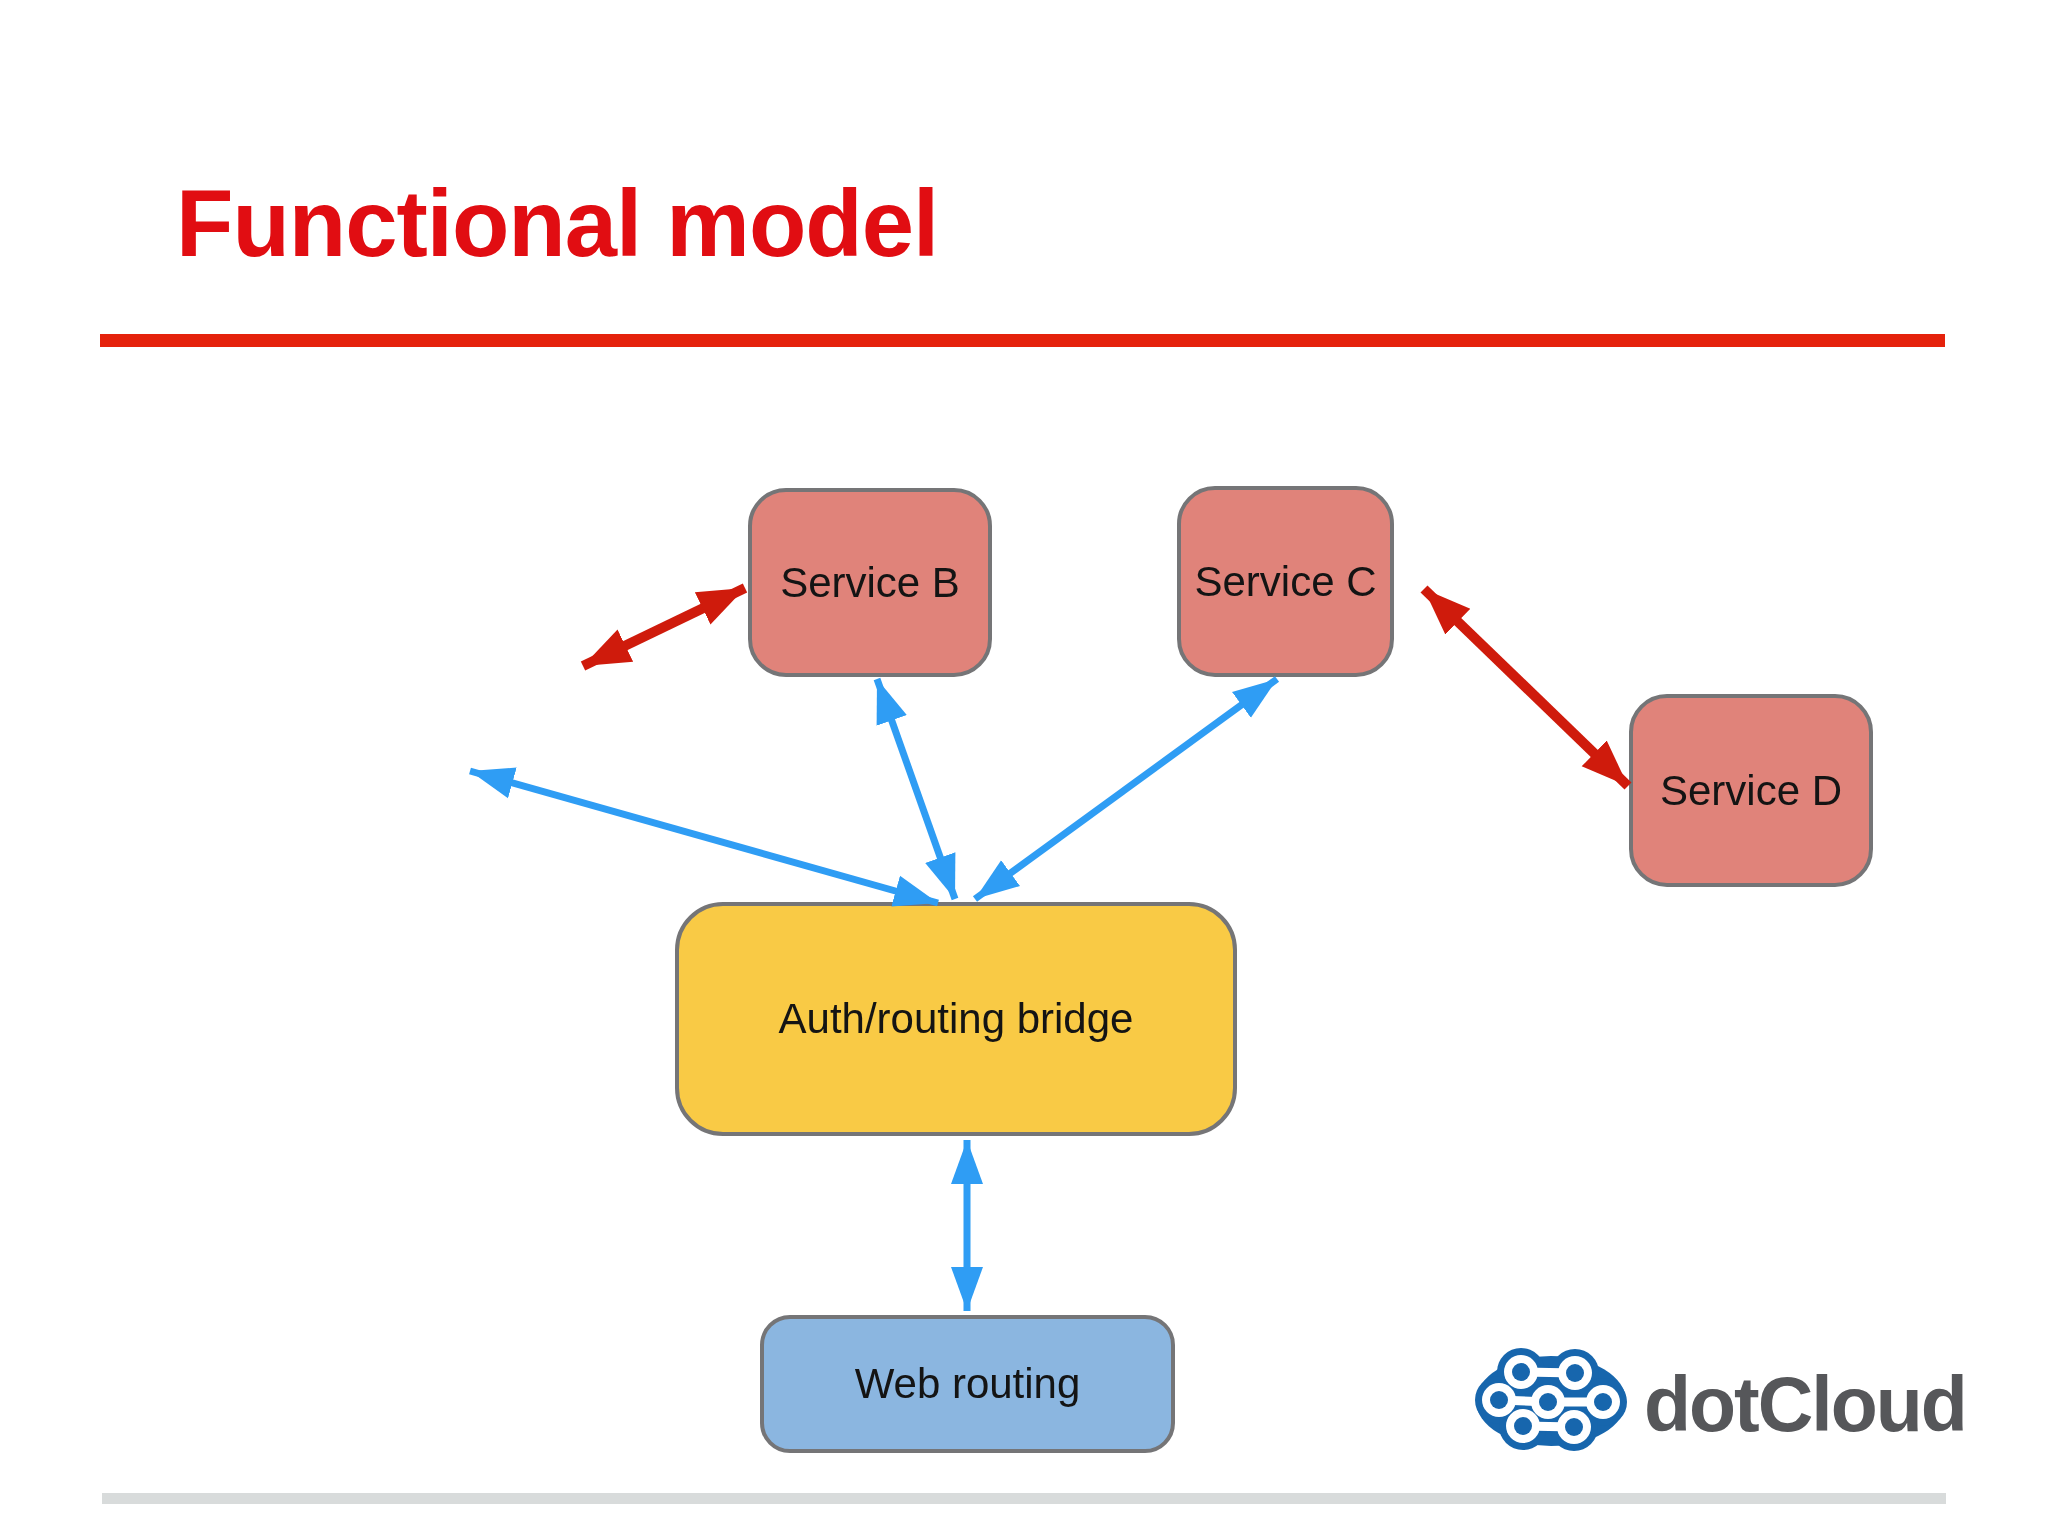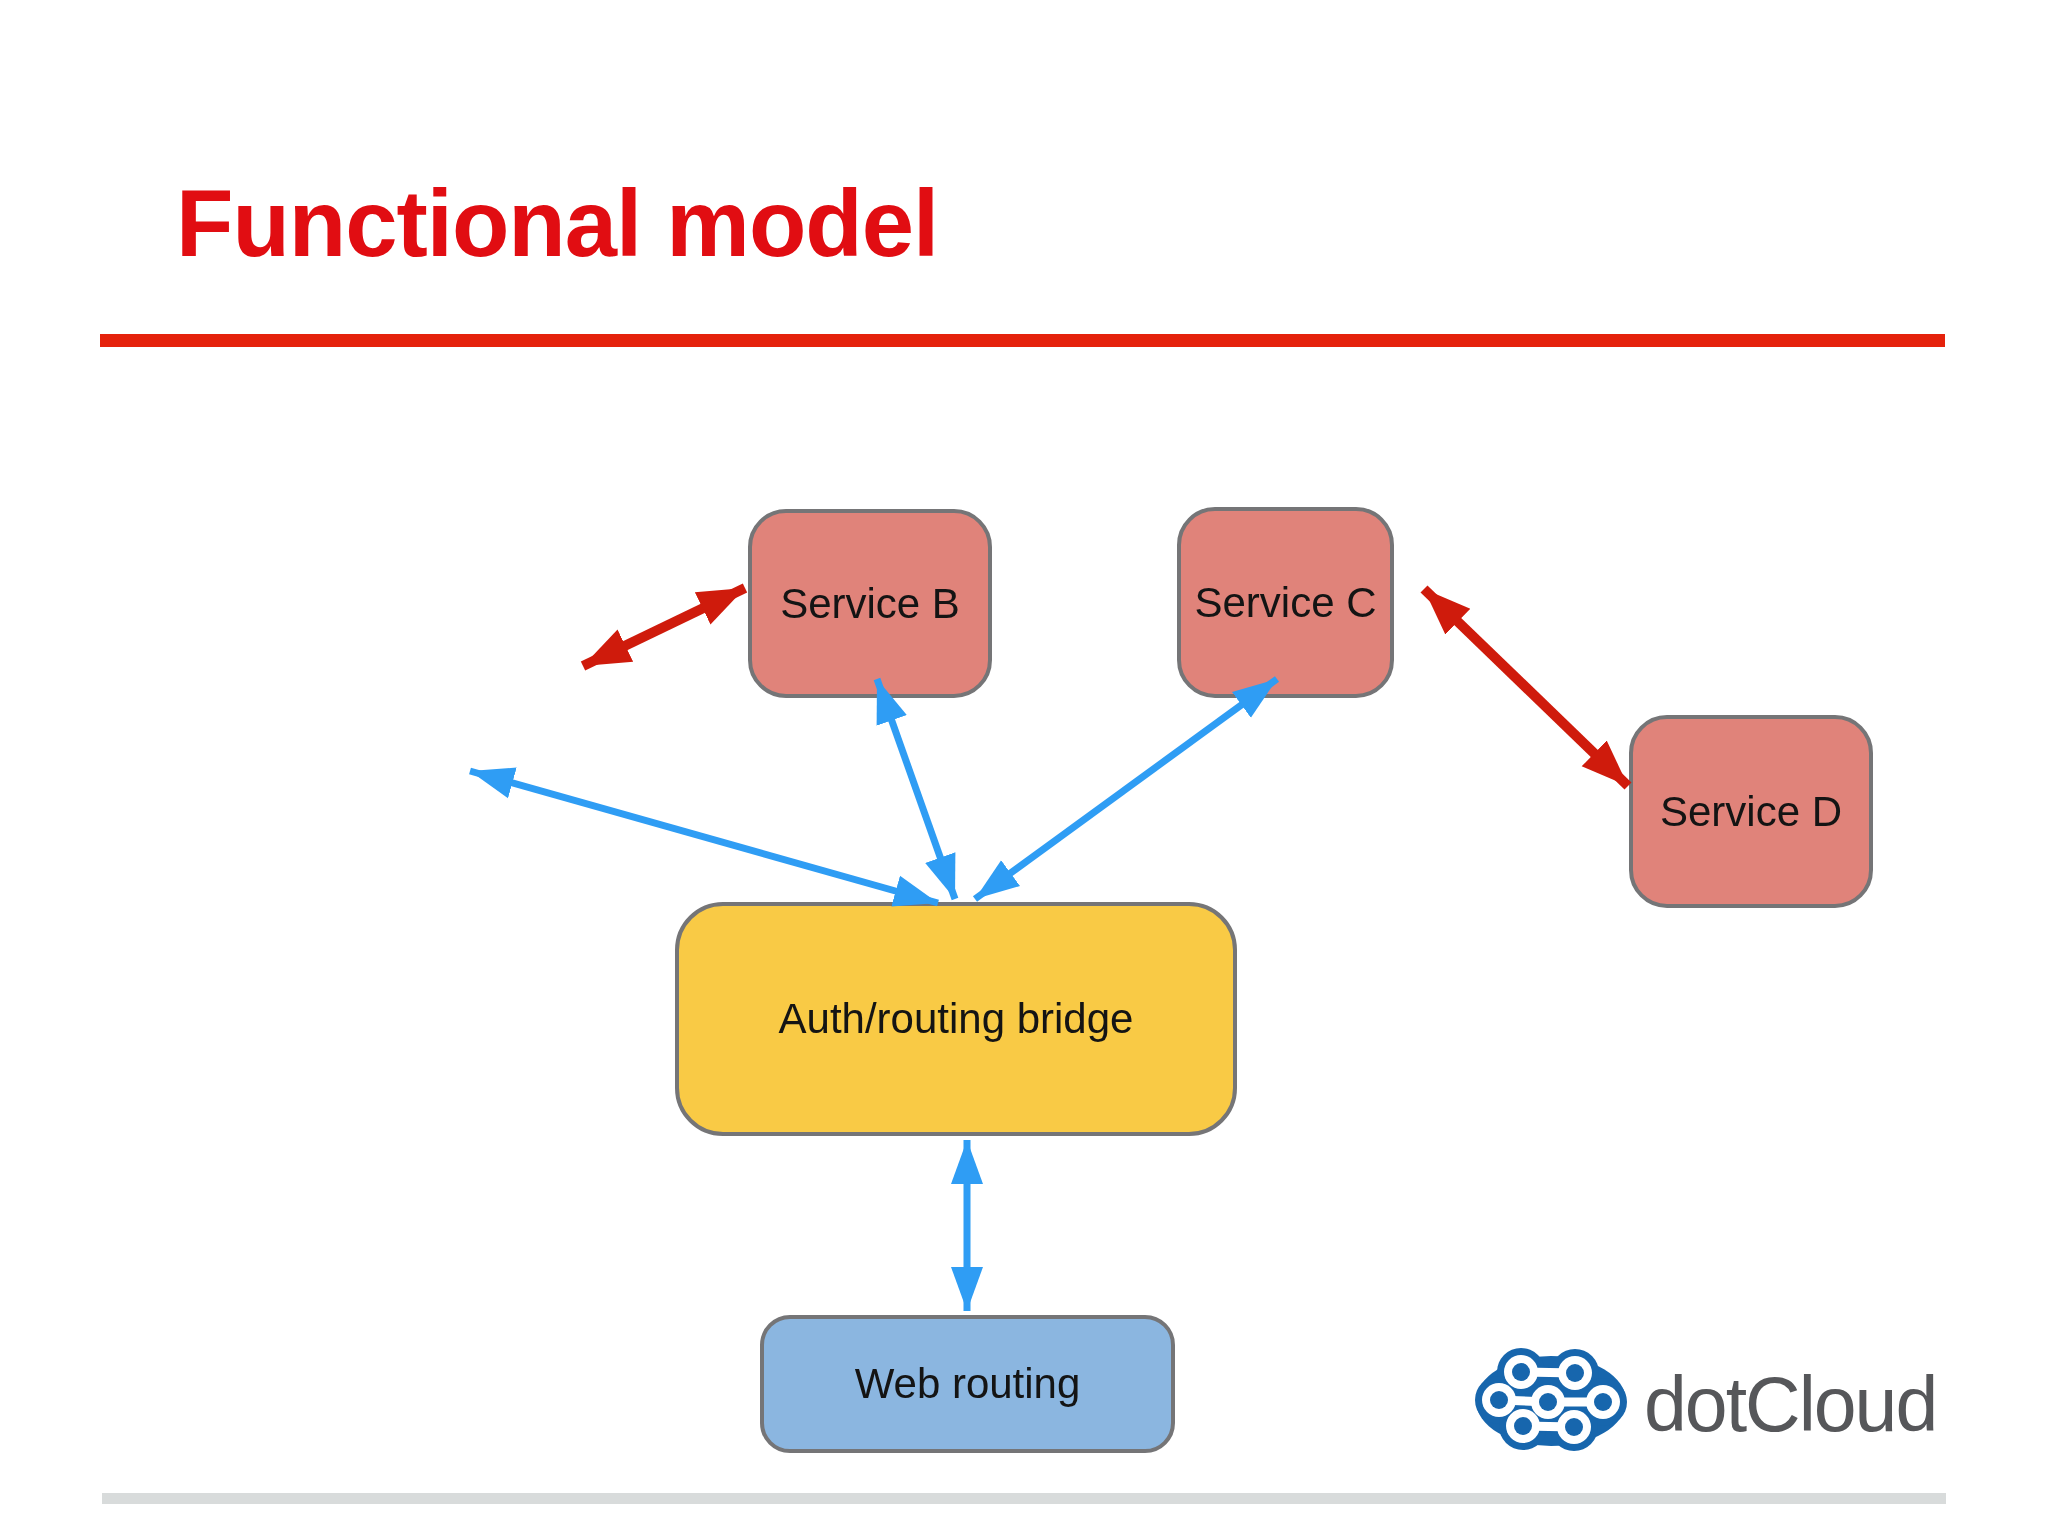--- a/index.html
+++ b/index.html
@@ -14,21 +14,21 @@
   }
   .rule{
     position:absolute;left:100px;top:334px;width:1845px;height:13px;
     background:#e5220c;
   }
   .node{
     position:absolute;display:flex;align-items:center;justify-content:center;
     box-sizing:border-box;border:4px solid #757577;color:#141414;
     font-size:42px;text-align:center;
   }
-  .service{background:#e0837a;border-radius:38px;margin-top:21px;}
+  .service{background:#e0837a;border-radius:38px;}
   .node-a{left:337px;top:583px;width:240px;height:192px;}
   .node-b{left:748px;top:488px;width:244px;height:189px;}
   .node-c{left:1177px;top:486px;width:217px;height:191px;}
   .node-d{left:1629px;top:694px;width:244px;height:193px;}
   .bridge{
     background:#f9ca45;border-radius:48px;
     left:675px;top:902px;width:562px;height:234px;
   }
   .client{
     background:#8bb6e0;border-radius:30px;
@@ -37,21 +37,21 @@
   .arrow-layer{
     position:absolute;left:0;top:0;width:2048px;height:1536px;
     pointer-events:none;
   }
   .strip{
     position:absolute;left:102px;top:1493px;width:1844px;height:11px;
     background:#d8dbdb;
   }
   .logo-text{
     position:absolute;left:1644px;top:1360px;
-    font-size:77px;letter-spacing:-2px;color:#56575a;white-space:nowrap;
+    font-size:77px;letter-spacing:-2px;color:#56575a;white-space:nowrap;font-weight:bold;
   }
 </style>
 </head>
 <body>
 
 <div class="stage">
 
   <h1 class="title">Functional model</h1>
 
   <div class="rule"></div>

